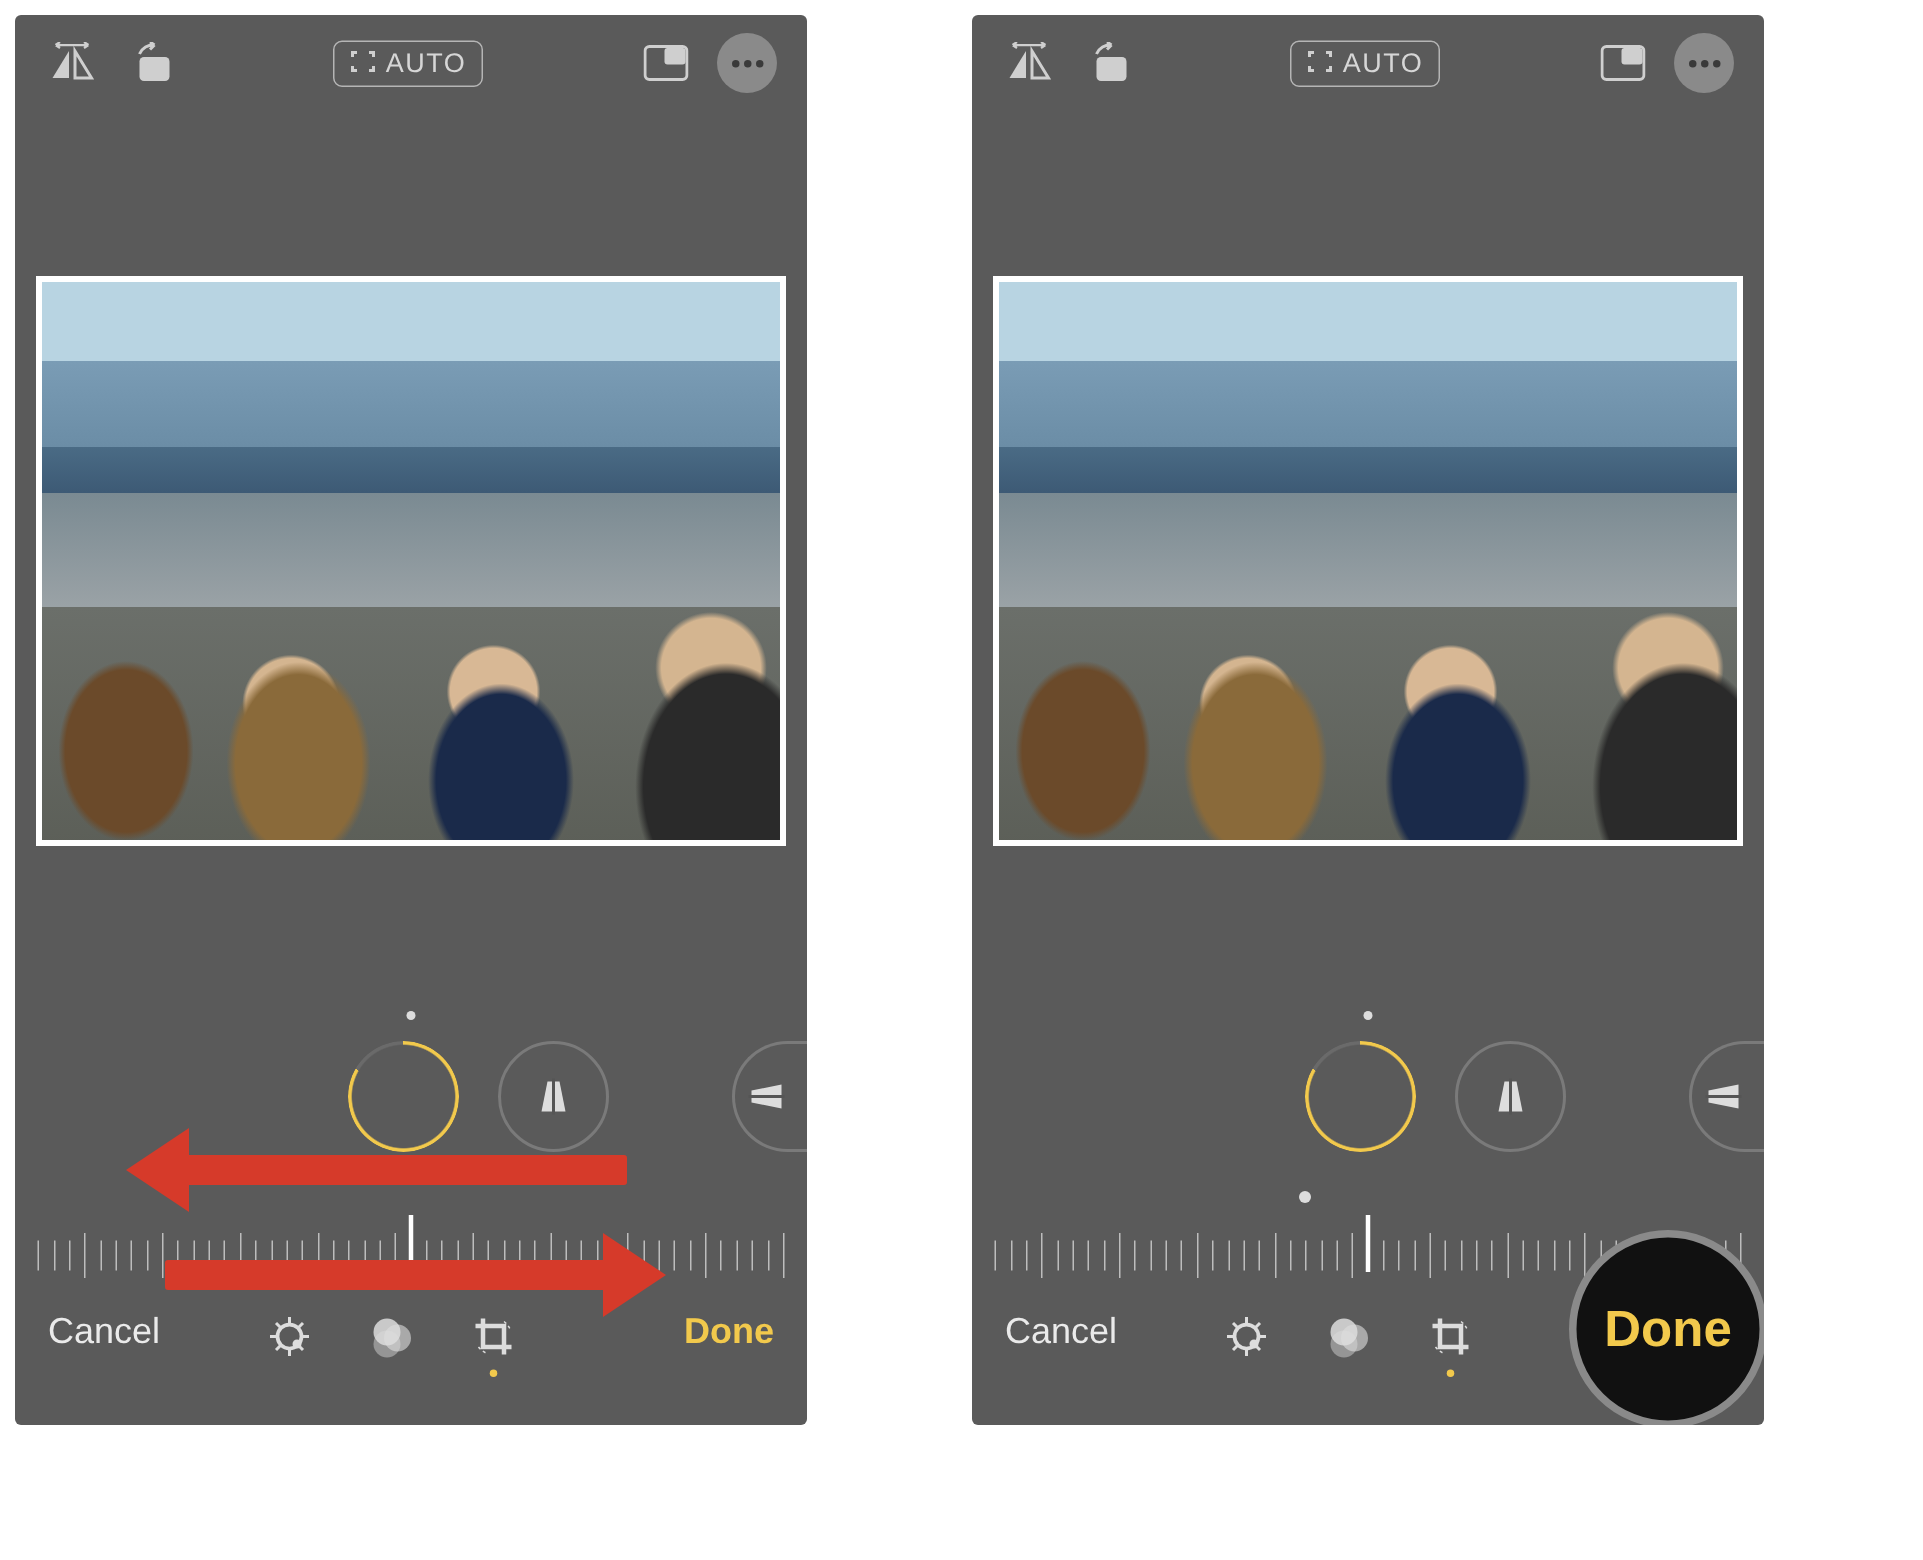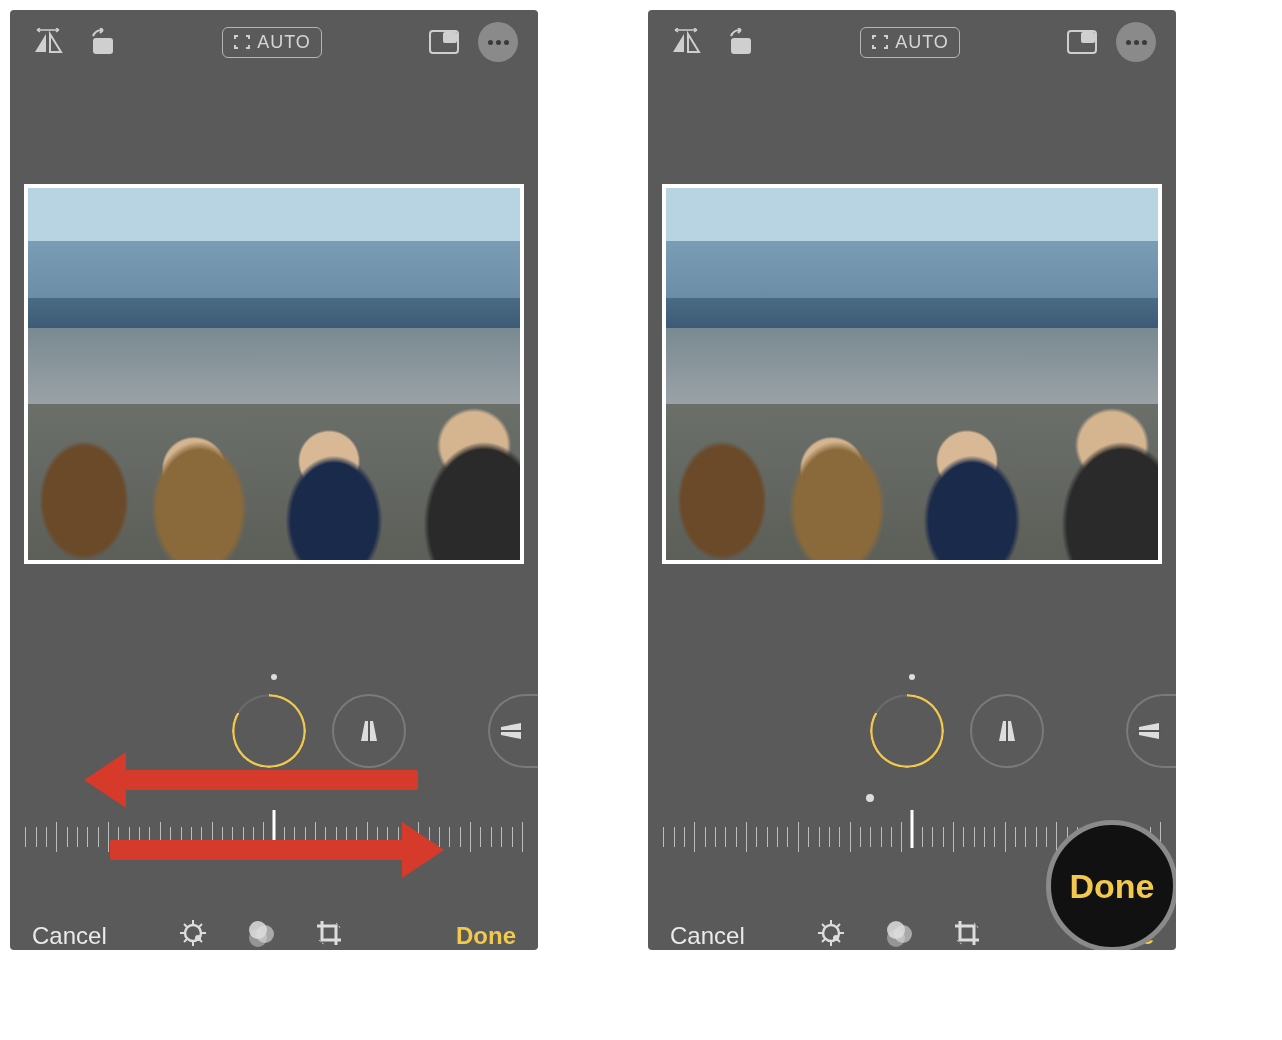--- a/index.html
+++ b/index.html
@@ -36,21 +36,21 @@
   }
   .auto-btn {
     margin: 12px auto;
     border: 1.8px solid #b5b5b5;
     border-radius: 6px;
     color: #d6d6d6;
     font-size: 18px;
     font-weight: 500;
     letter-spacing: 1px;
     padding: 4px 10px;
-    display: flex; align-items: center; gap: 6px;
+    display: flex; gap: 6px;
   }
   .more-btn {
     width: 40px; height: 40px; border-radius: 50%;
     background: #8a8a8a;
     display:flex;align-items:center;justify-content:center;
   }
   .more-btn span{display:flex;gap:3px}
   .more-btn i{width:5px;height:5px;border-radius:50%;background:#3a3a3a}
   
   .photo-area {
@@ -135,21 +135,21 @@
     position:absolute;left:6px;right:6px;top:10px;height:42px;
     display:flex;align-items:center;
   }
   .tick{flex:1;height:20px;border-left:1.5px solid #bdbdbd}
   .tick.tall{height:30px}
   .tick:first-child{border-left:none}
   .ruler-center{position:absolute;left:50%;top:4px;width:3px;height:38px;background:#fff;transform:translateX(-50%)}
   .ruler-dot-above{position:absolute;top:-12px;width:8px;height:8px;border-radius:50%;background:#ddd;transform:translateX(-50%)}
   
   .bottom-bar{
-    height:76px;display:flex;align-items:flex-end;padding:0 22px;gap:28px;
+    height:76px;display:flex;align-items:flex-start;padding:0 22px;gap:28px;
   }
   .bottom-bar .cancel{color:#eaeaea;font-size:24px;flex:0 0 auto}
   .bottom-bar .done{color:#f2c94c;font-size:24px;font-weight:600;margin-left:auto}
   .mode-icons{display:flex;gap:34px;margin:0 auto}
   .mode-icons .m{width:34px;height:34px;color:#ddd;display:flex;align-items:center;justify-content:center;position:relative}
   .mode-icons .m.sel::after{content:"";position:absolute;bottom:-10px;left:50%;width:5px;height:5px;border-radius:50%;background:#f2c94c;transform:translateX(-50%)}
   
   .arrow{position:absolute;height:20px;background:#d63a2a;border-radius:2px}
   .arrow::before{content:"";position:absolute;top:50%;width:0;height:0;transform:translateY(-50%)}
   .arrow.left{left:110px;right:120px;top:760px}

